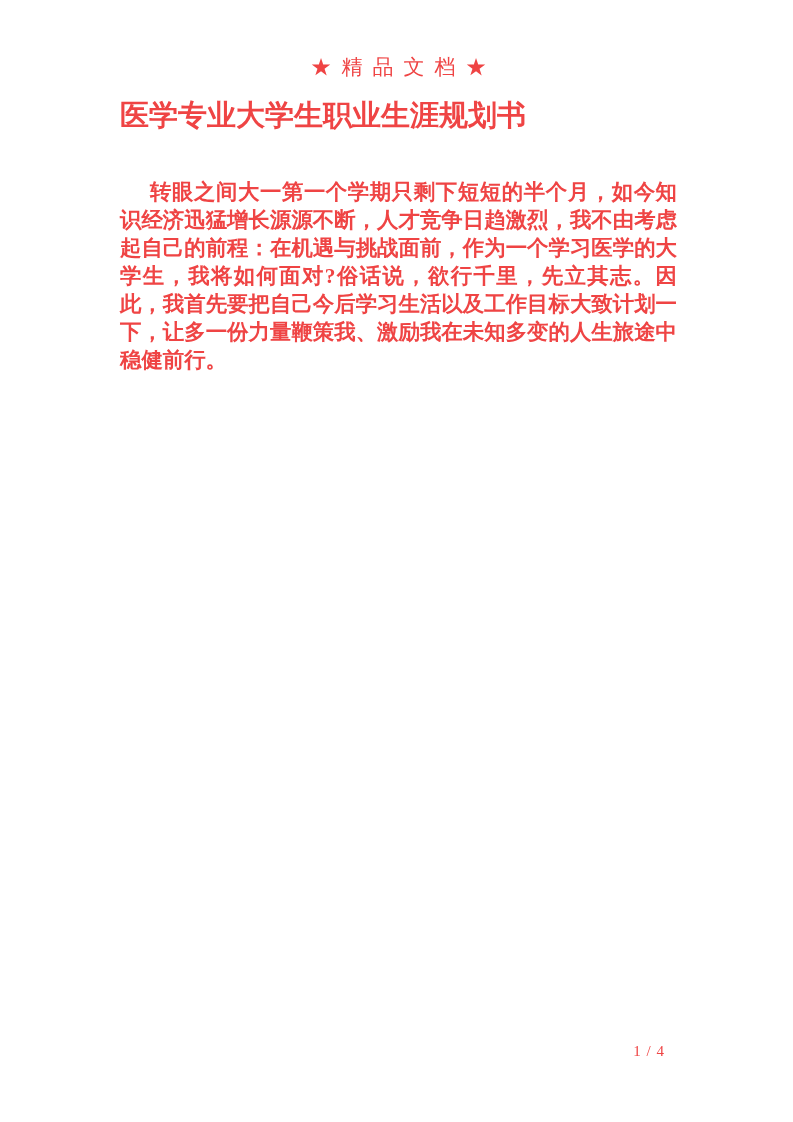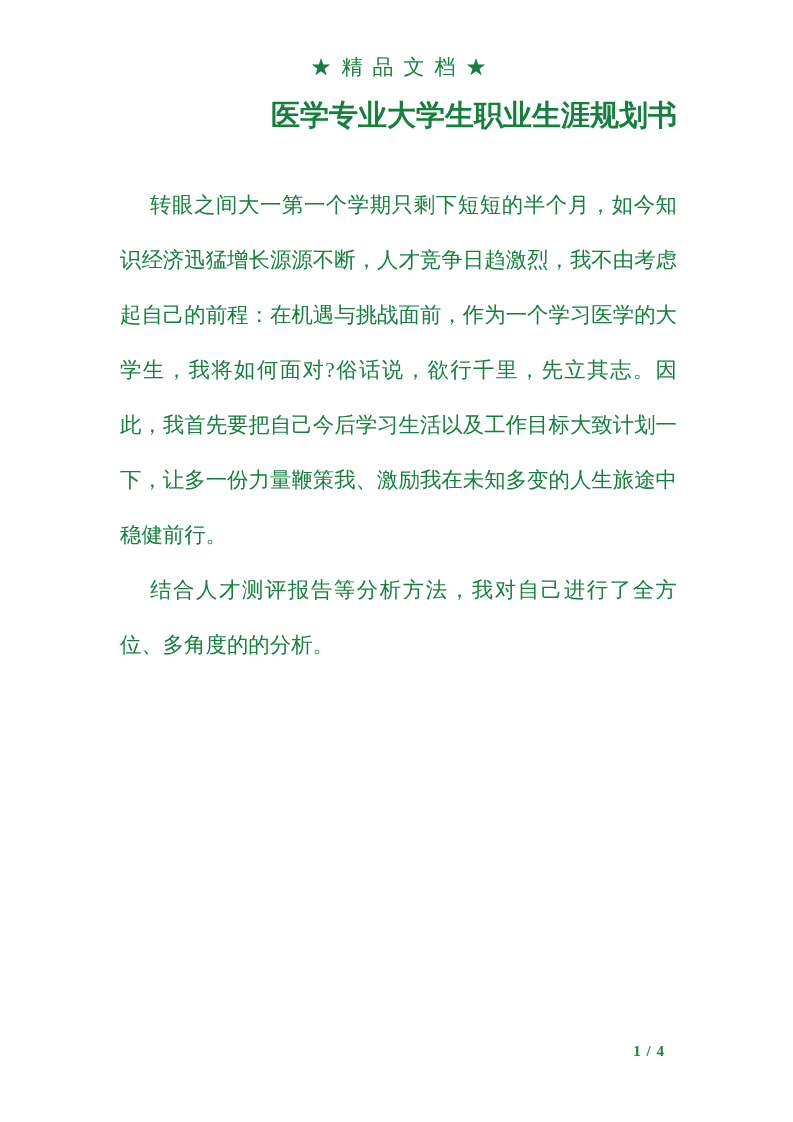--- a/index.html
+++ b/index.html
@@ -5,73 +5,73 @@
   html, body {
     margin: 0;
     padding: 0;
     background: #ffffff;
   }
   .doc-page {
     position: relative;
     width: 793px;
     height: 1122px;
     background: #ffffff;
-    color: #15803d;
+    color: #ef4444;
     font-family: "Liberation Serif", "DejaVu Serif", serif;
     overflow: hidden;
     box-sizing: border-box;
     padding: 0 116px 0 120px;
   }
   .watermark {
     padding-top: 56px;
     text-align: center;
     font-size: 21px;
     line-height: 22px;
     letter-spacing: 10px;
     text-indent: 10px; 
     white-space: nowrap;
   }
   .doc-title {
     margin-top: 17px;
-    text-align: right;
+    text-align: left;
     font-size: 29px;
     font-weight: bold;
     line-height: 40px;
     white-space: nowrap;
   }
   .doc-body {
     margin-top: 43px;
   }
   .para {
     margin: 0;
     font-size: 21.4px;
-    line-height: 55px;
+    line-height: 28px;
     text-align: justify;
     text-justify: inter-character;
     text-indent: 30px;
     word-break: break-all;
+    font-weight: bold;
   }
   .page-footer {
     position: absolute;
     top: 1043px;
     right: 128px;
     font-size: 15px;
-    font-weight: bold;
+    font-weight: normal;
     letter-spacing: 1px;
   }
 </style>
 </head>
 <body>
 
 <div class="doc-page">
 
   <div class="watermark">★精品文档★</div>
 
   <h1 class="doc-title">医学专业大学生职业生涯规划书</h1>
 
   <div class="doc-body">
     <p class="para">转眼之间大一第一个学期只剩下短短的半个月，如今知识经济迅猛增长源源不断，人才竞争日趋激烈，我不由考虑起自己的前程：在机遇与挑战面前，作为一个学习医学的大学生，我将如何面对?俗话说，欲行千里，先立其志。因此，我首先要把自己今后学习生活以及工作目标大致计划一下，让多一份力量鞭策我、激励我在未知多变的人生旅途中稳健前行。</p>
-    <p class="para">结合人才测评报告等分析方法，我对自己进行了全方位、多角度的的分析。</p>
   </div>
 
   <div class="page-footer">1 / 4</div>
 
 </div>
 
 </body></html>

